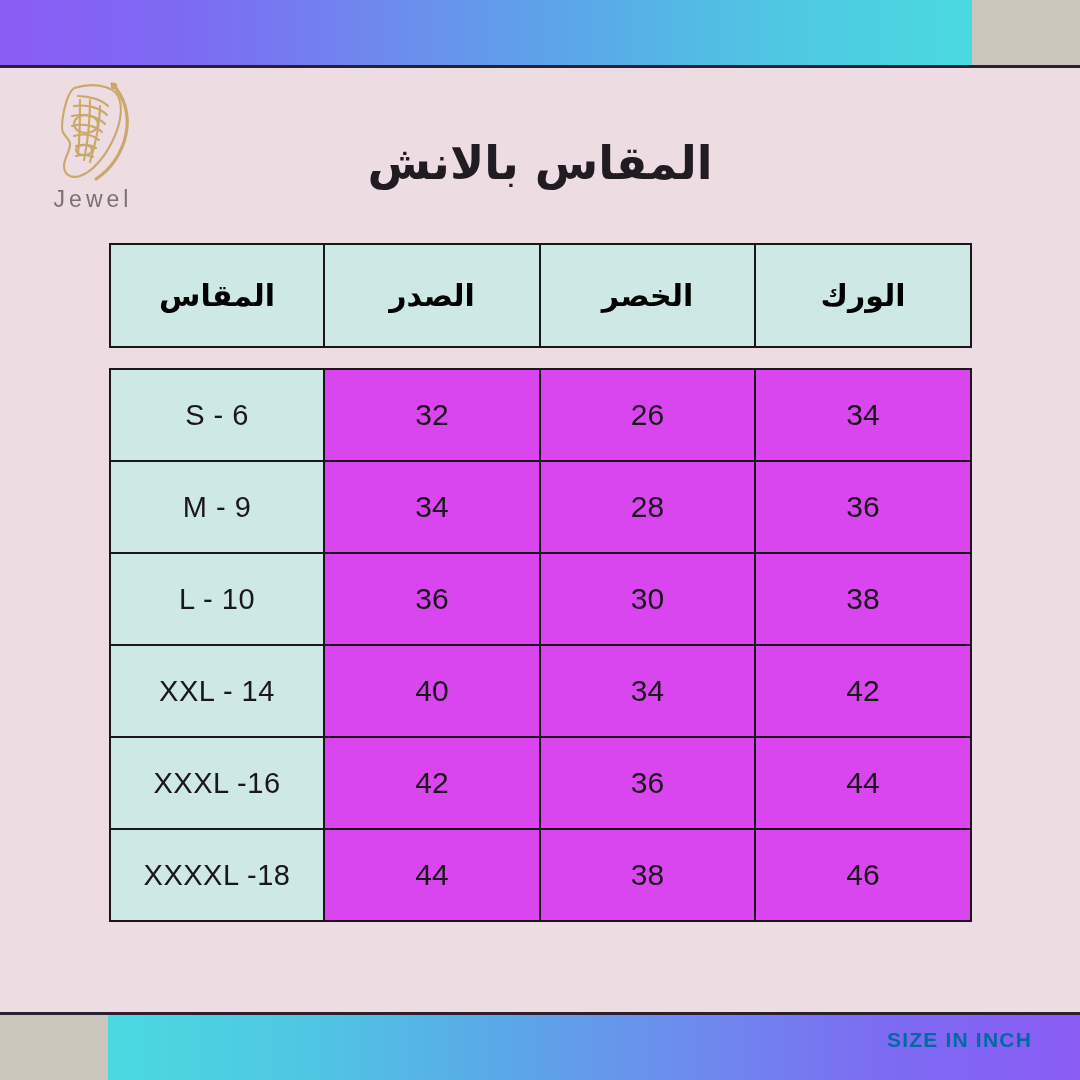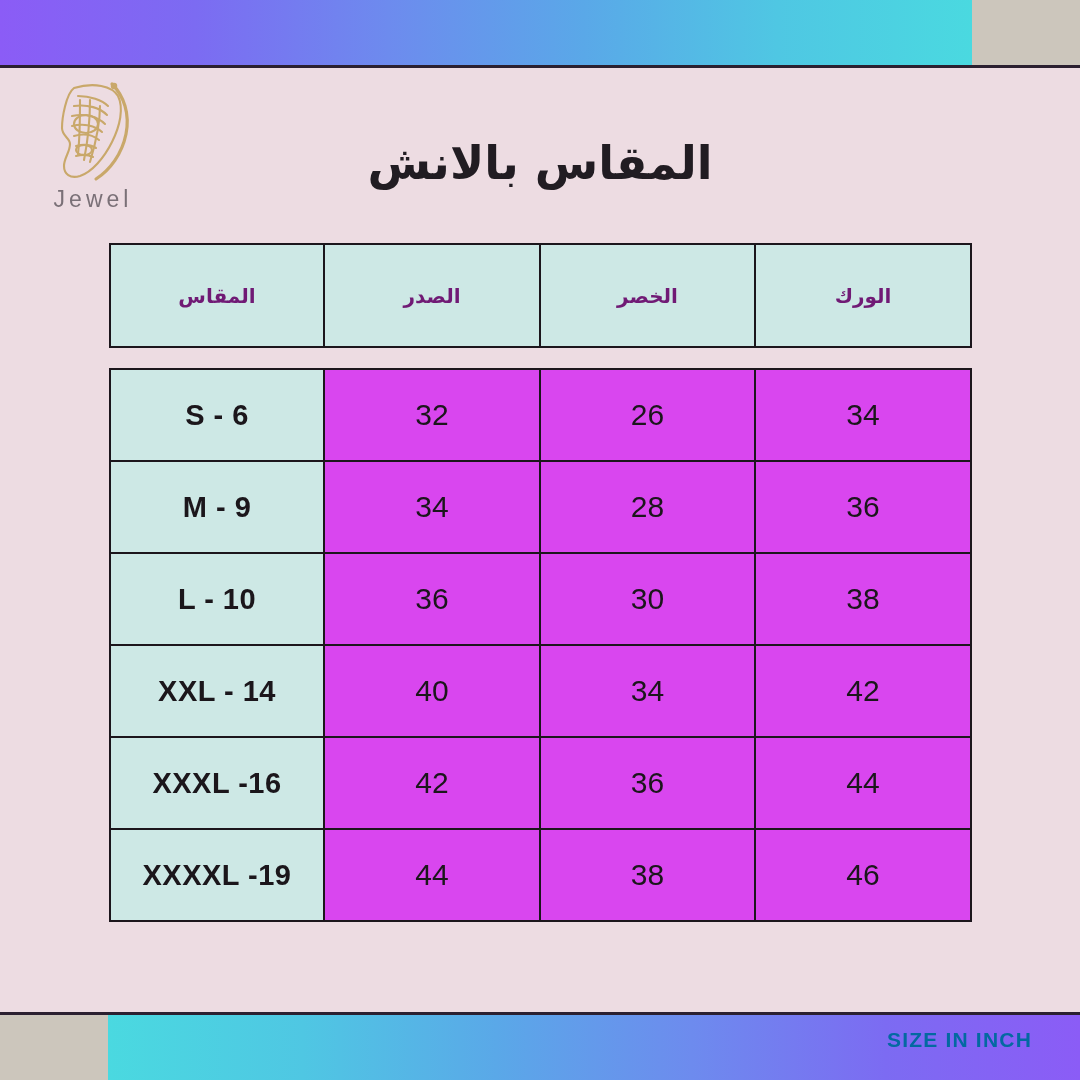--- a/index.html
+++ b/index.html
@@ -137,39 +137,39 @@
   .c-waist { width: 215px; }
   .c-hip   { width: 216px; }
 
   .tbl-head {
     top: 243px;
   }
   .tbl-head th {
     height: 101px;
     background: #CDE8E5;
     direction: rtl;
-    font-size: 20px;
+    font-size: 30px;
     font-weight: bold;
-    color: #701a75;
+    color: #000000;
     font-family: "DejaVu Sans", sans-serif;
   }
 
   .tbl-body {
     top: 368px;
   }
   .tbl-body td {
     height: 90px;
     background: #d946ef;
     font-size: 30px;
     color: #1b161b;
     font-family: "Liberation Sans", sans-serif;
   }
   .tbl-body td.sz {
     background: #CDE8E5;
-    font-weight: bold;
+    font-weight: normal;
     font-size: 29px;
     letter-spacing: 0.5px;
   }
 </style>
 </head>
 <body>
 
 <div id="page">
 
   <div class="backdrop"></div>
@@ -255,21 +255,21 @@
         <td>34</td>
         <td>42</td>
       </tr>
       <tr>
         <td class="sz">XXXL -16</td>
         <td>42</td>
         <td>36</td>
         <td>44</td>
       </tr>
       <tr>
-        <td class="sz">XXXXL -19</td>
+        <td class="sz">XXXXL -18</td>
         <td>44</td>
         <td>38</td>
         <td>46</td>
       </tr>
     </tbody>
   </table>
 
   <div class="banner-bottom-rule"></div>
   <div class="banner-bottom"></div>
   <div class="banner-caption">SIZE IN INCH</div>

